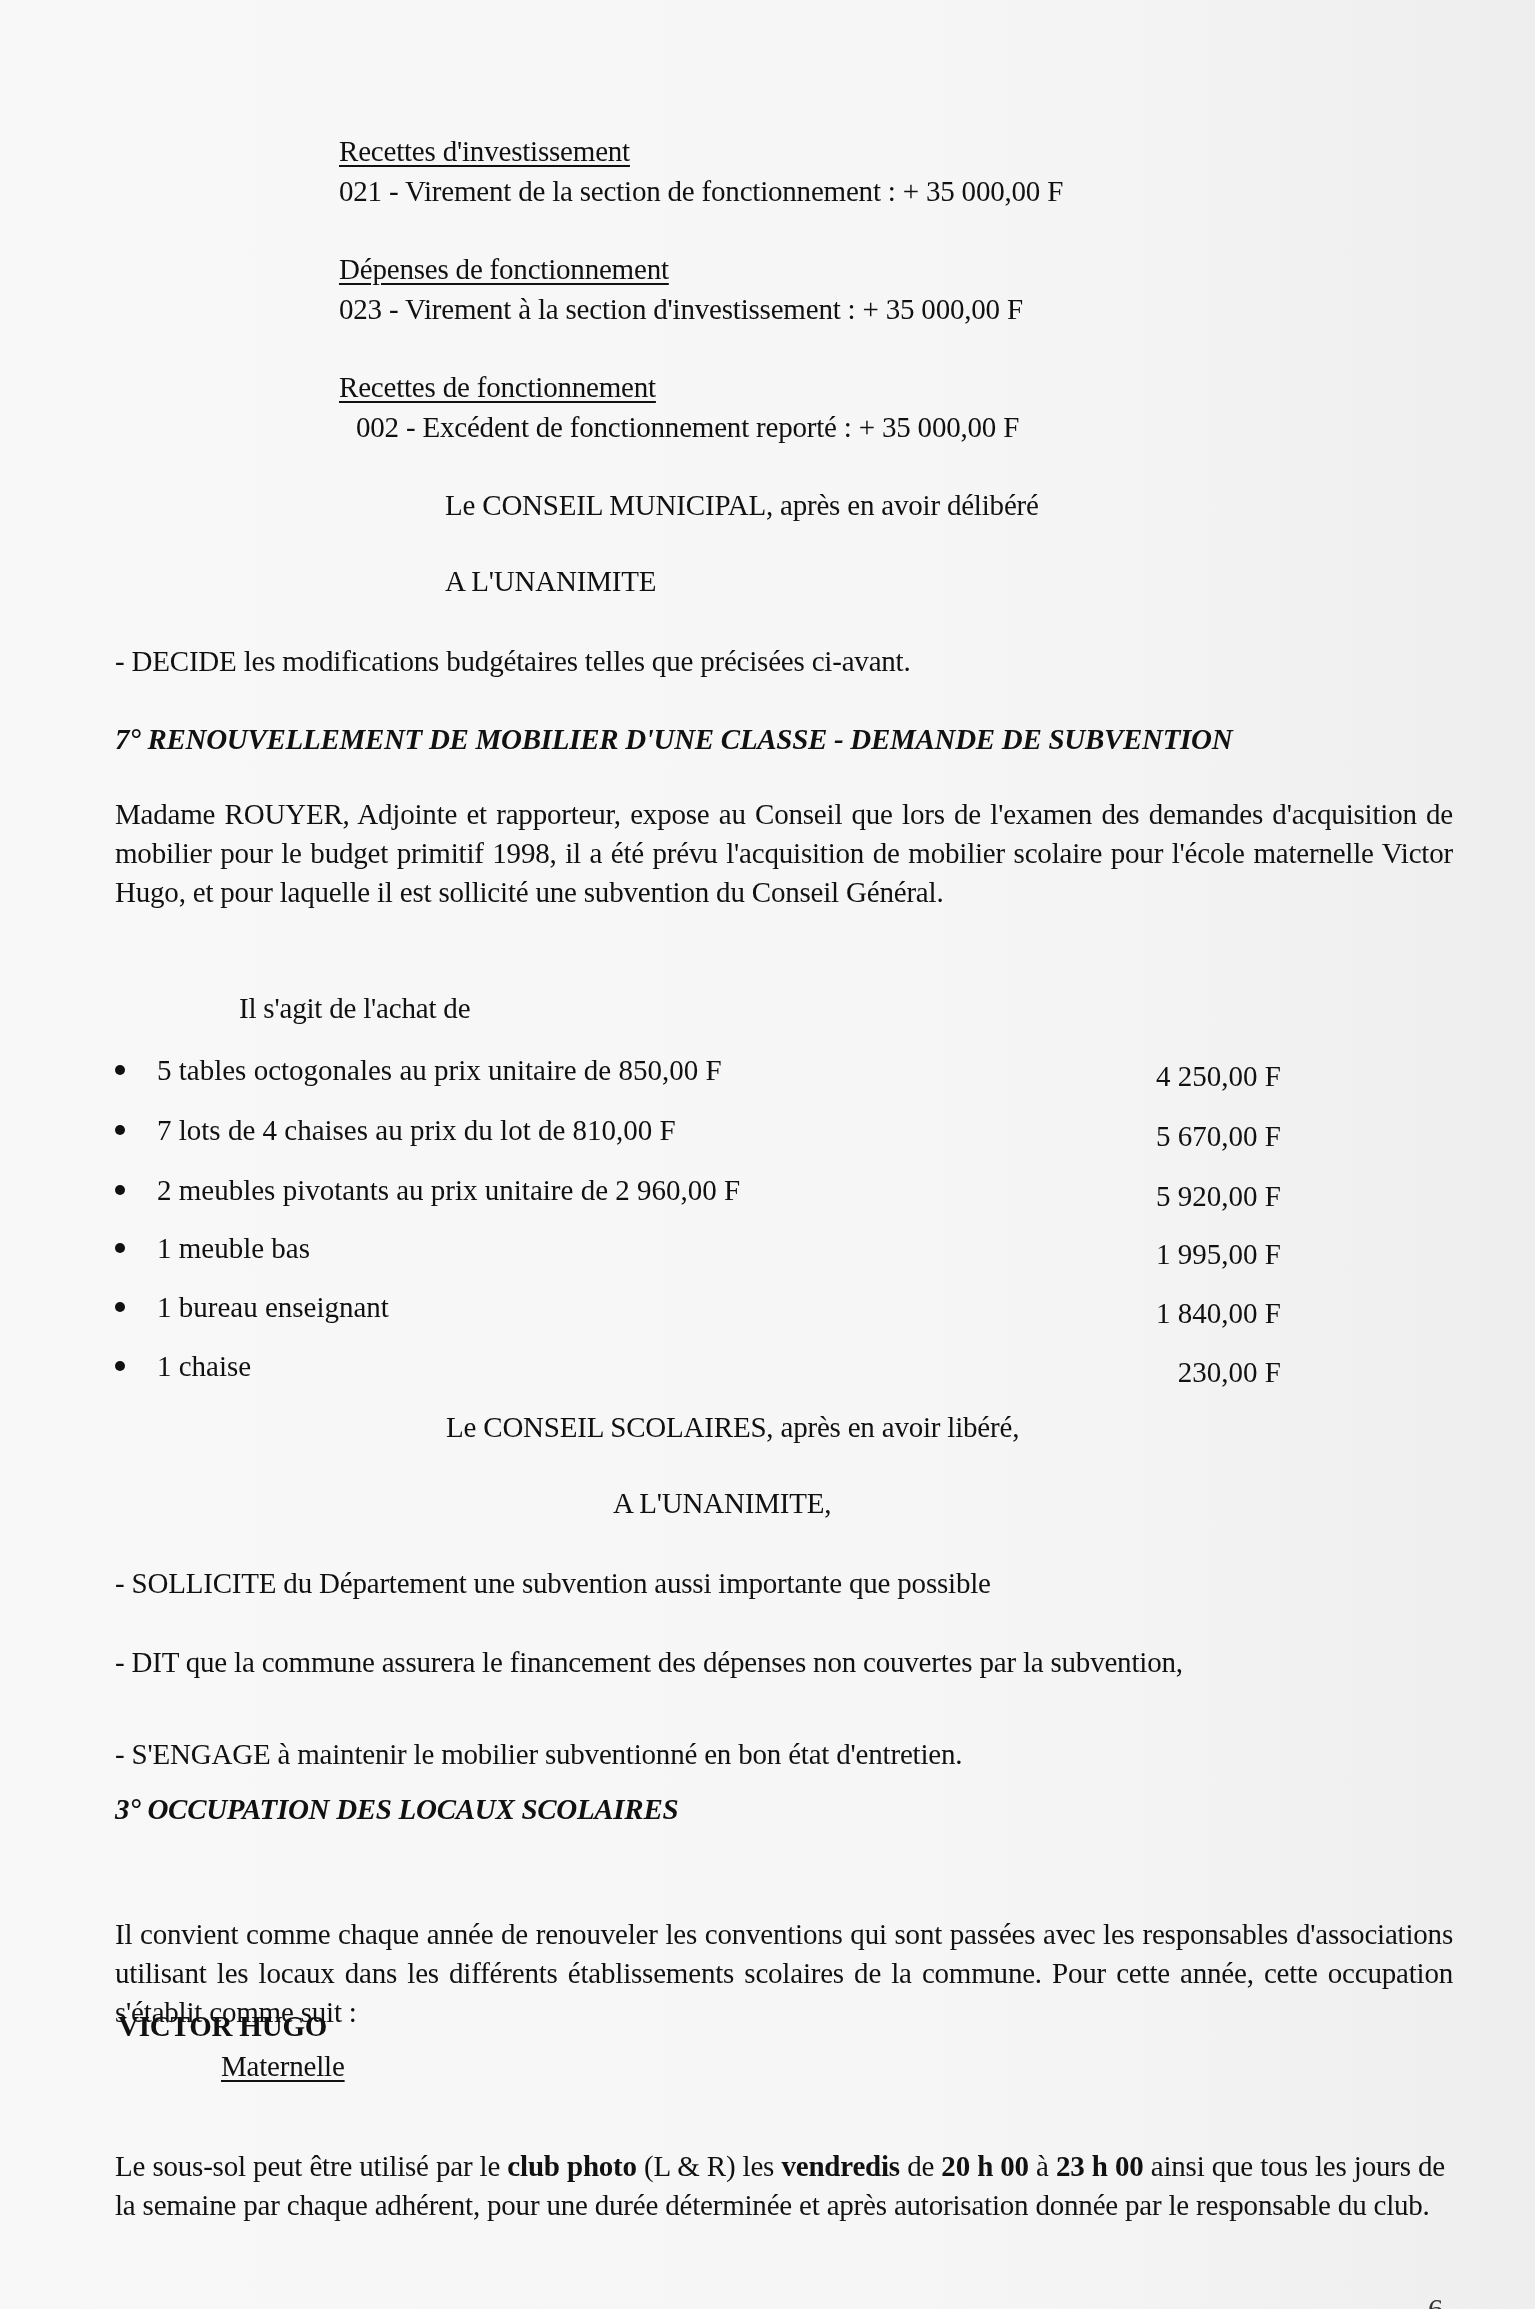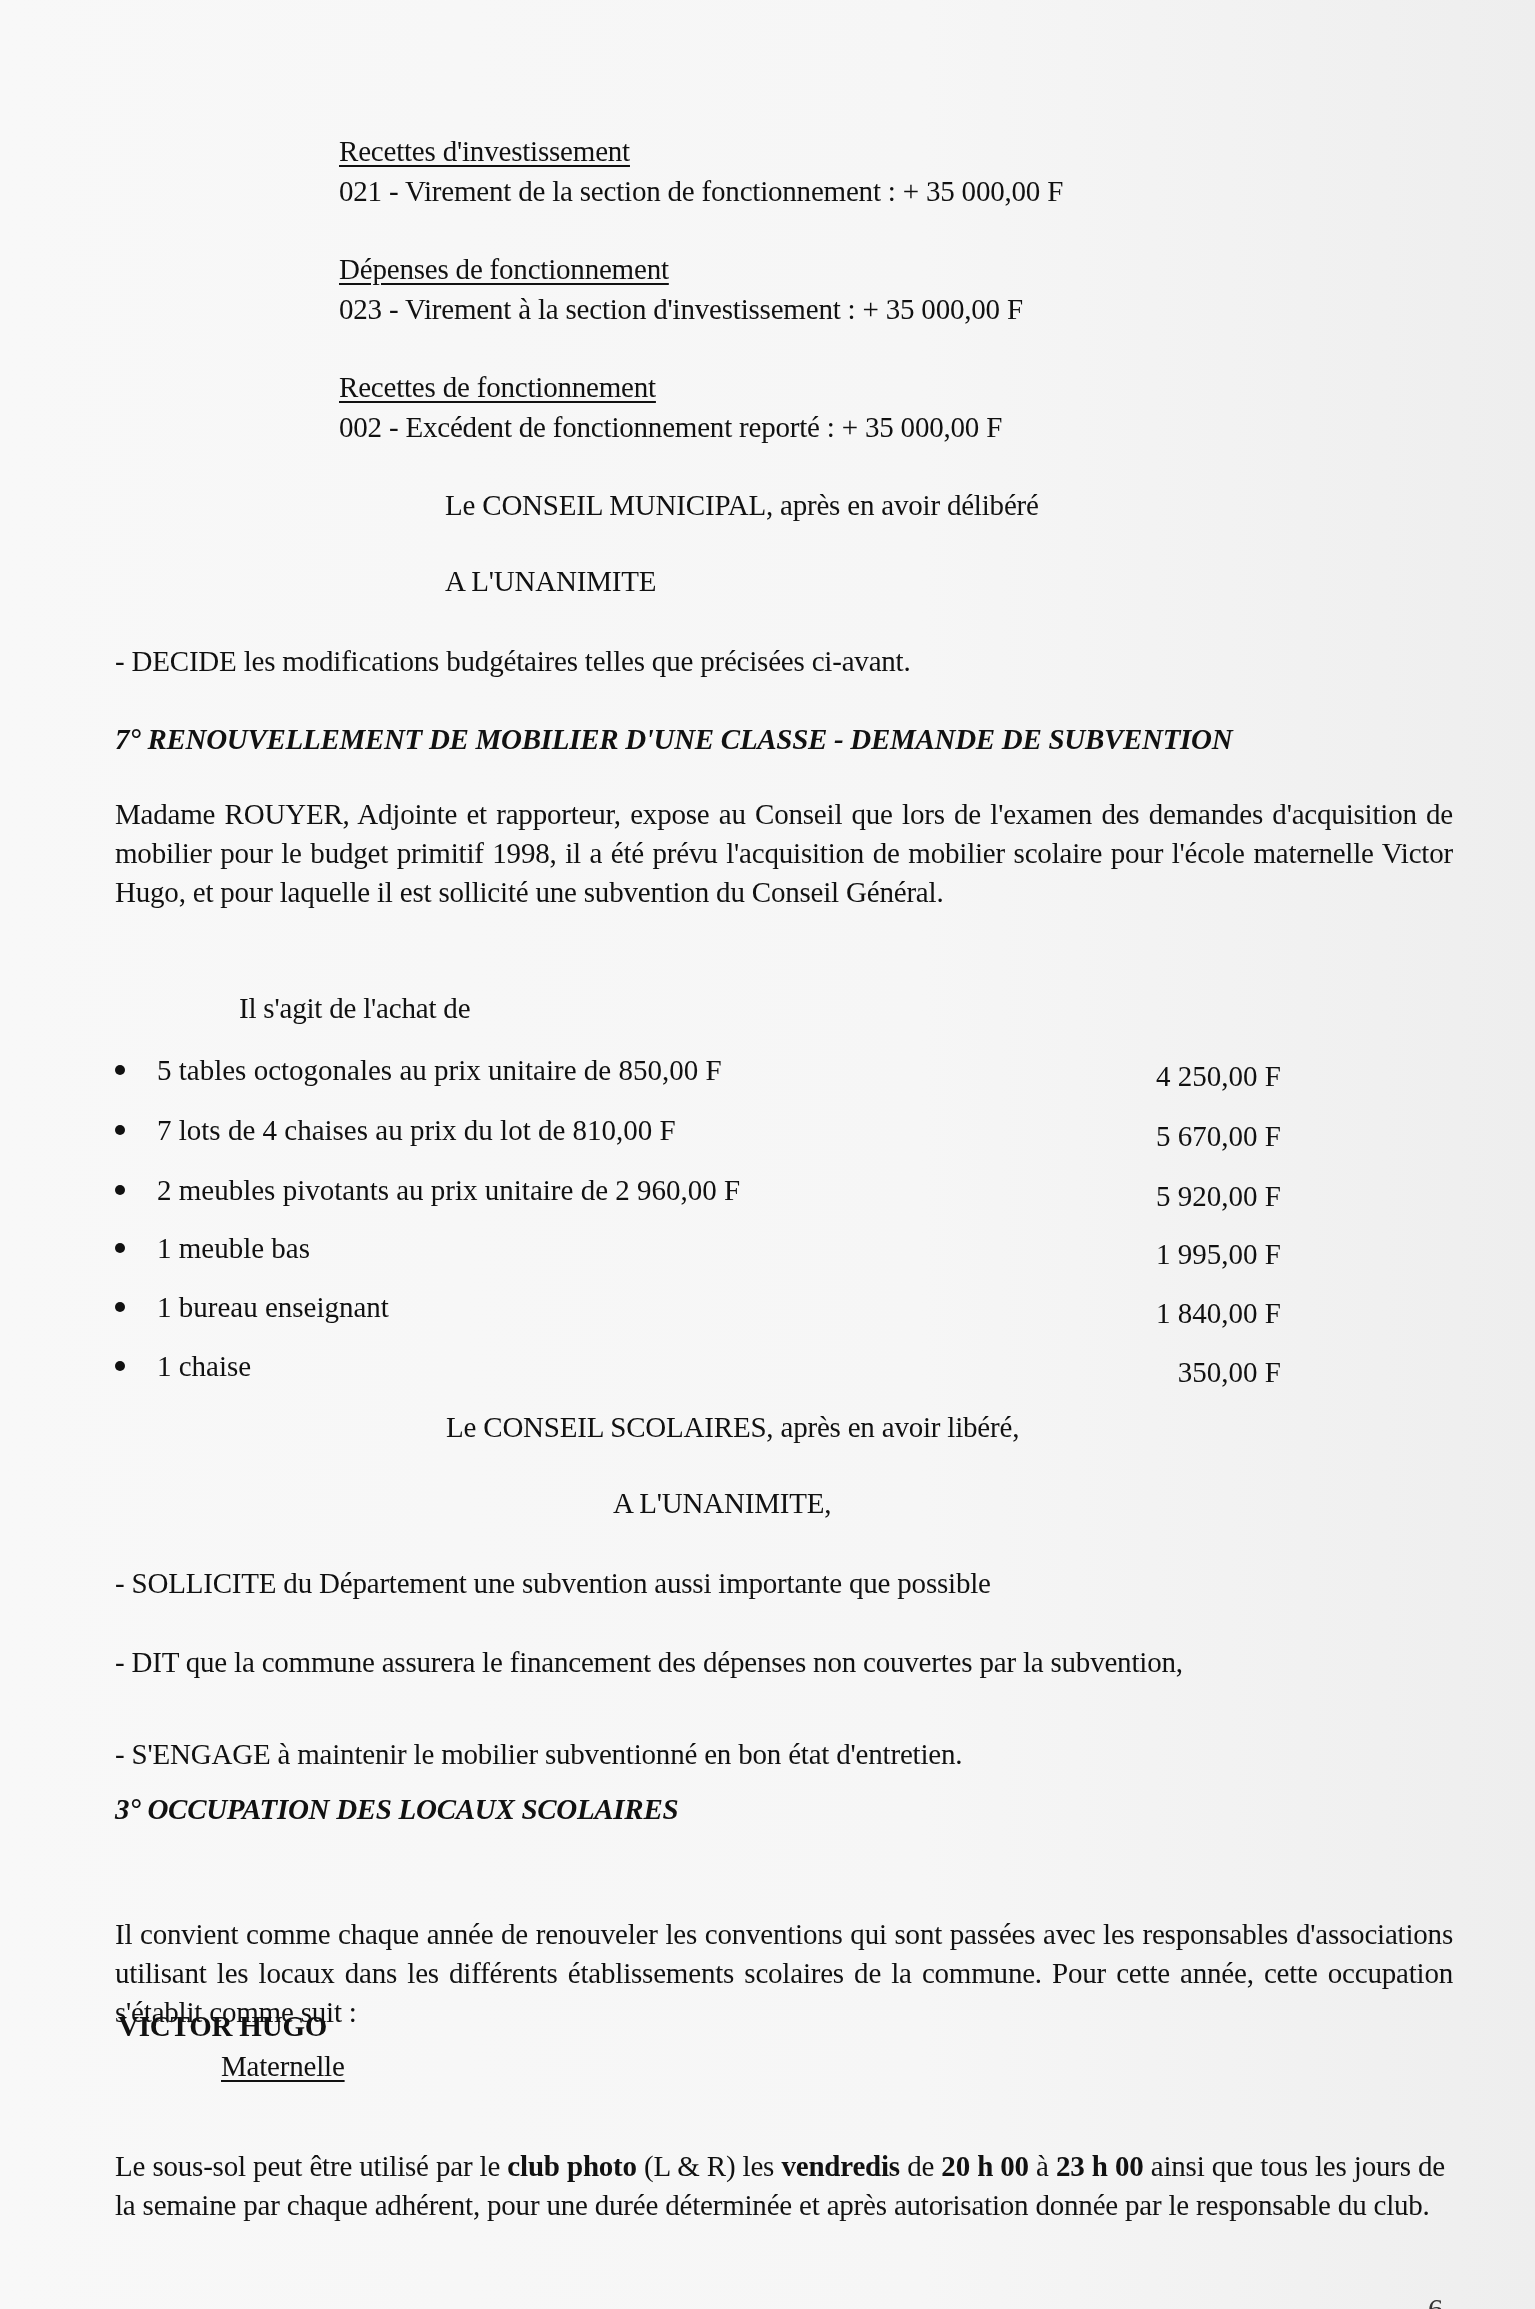--- a/index.html
+++ b/index.html
@@ -24,21 +24,21 @@
 </head>
 <body>
 
 <div class="abs t u" style="left:339px; top:137px;">Recettes d'investissement</div>
 <div class="abs t" style="left:339px; top:177px;">021 - Virement de la section de fonctionnement : + 35 000,00 F</div>
 
 <div class="abs t u" style="left:339px; top:255px;">Dépenses de fonctionnement</div>
 <div class="abs t" style="left:339px; top:295px;">023 - Virement à la section d'investissement : + 35 000,00 F</div>
 
 <div class="abs t u" style="left:339px; top:373px;">Recettes de fonctionnement</div>
-<div class="abs t" style="left:339px; top:413px;text-align:right;">002 - Excédent de fonctionnement reporté : + 35 000,00 F</div>
+<div class="abs t" style="left:356px; top:413px;text-align:right;">002 - Excédent de fonctionnement reporté : + 35 000,00 F</div>
 
 <div class="abs t" style="left:445px; top:470px;margin-top:21px;">Le CONSEIL MUNICIPAL, après en avoir délibéré</div>
 <div class="abs t" style="left:445px; top:567px;">A L'UNANIMITE</div>
 <div class="abs t" style="left:115px; top:647px;">- DECIDE les modifications budgétaires telles que précisées ci-avant.</div>
 
 <div class="abs h" style="left:115px; top:723px;">7° RENOUVELLEMENT DE MOBILIER D'UNE CLASSE - DEMANDE DE SUBVENTION</div>
 
 <div class="para" style="left:115px; top:795px; width:1338px;">Madame ROUYER, Adjointe et rapporteur, expose au Conseil que lors de l'examen des demandes d'acquisition de mobilier pour le budget primitif 1998, il a été prévu l'acquisition de mobilier scolaire pour l'école maternelle Victor Hugo, et pour laquelle il est sollicité une subvention du Conseil Général.</div>
 
 <div class="abs t" style="left:239px; top:994px;">Il s'agit de l'achat de</div>
@@ -64,21 +64,21 @@
   <span class="bullet-val">1 995,00 F</span>
 </div>
 <div class="bullet-row" style="top:1291px;">
   <span class="bullet-dot"></span>
   <span class="bullet-text">1 bureau enseignant</span>
   <span class="bullet-val">1 840,00 F</span>
 </div>
 <div class="bullet-row" style="top:1350px;">
   <span class="bullet-dot"></span>
   <span class="bullet-text">1 chaise</span>
-  <span class="bullet-val">350,00 F</span>
+  <span class="bullet-val">230,00 F</span>
 </div>
 
 <div class="abs t" style="left:446px; top:1413px;">Le CONSEIL SCOLAIRES, après en avoir libéré,</div>
 <div class="abs t" style="left:613px; top:1489px;">A L'UNANIMITE,</div>
 
 <div class="abs t" style="left:115px; top:1569px;">- SOLLICITE du Département une subvention aussi importante que possible</div>
 <div class="abs t" style="left:115px; top:1648px;">- DIT que la commune assurera le financement des dépenses non couvertes par la subvention,</div>
 <div class="abs t" style="left:115px; top:1725px;margin-top:15px;">- S'ENGAGE à maintenir le mobilier subventionné en bon état d'entretien.</div>
 
 <div class="abs h" style="left:115px; top:1793px;">3° OCCUPATION DES LOCAUX SCOLAIRES</div>

